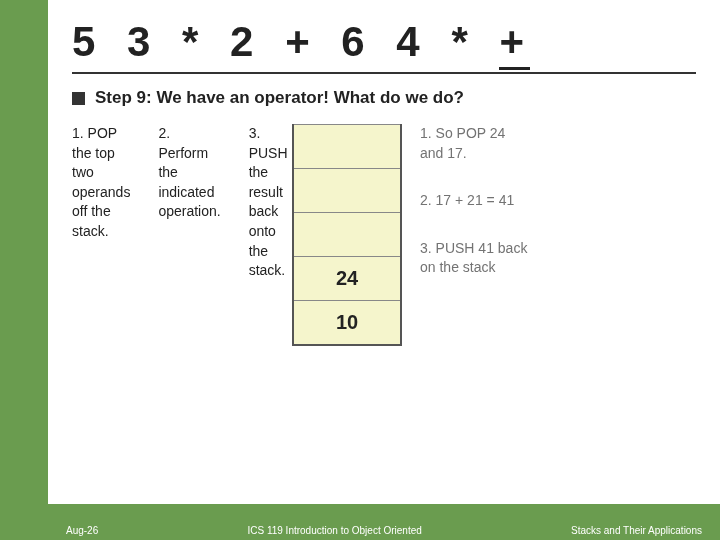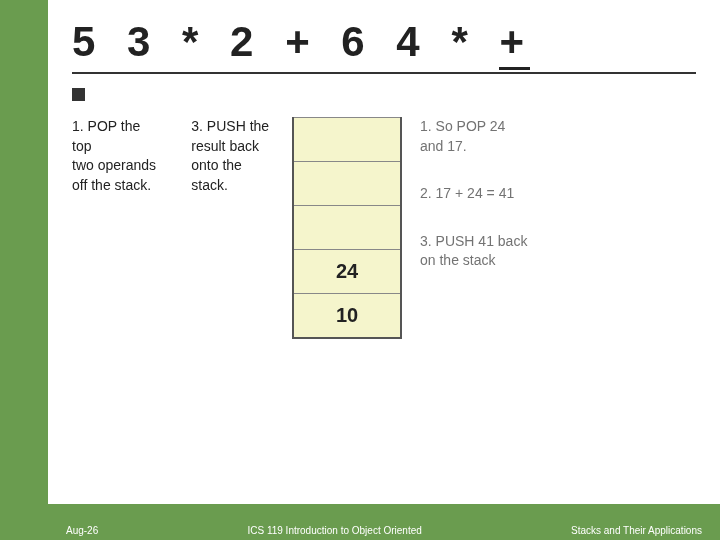--- a/index.html
+++ b/index.html
@@ -229,27 +229,31 @@
     <span>&nbsp;</span>
     <span>*</span>
     <span>&nbsp;</span>
     <span class="expr-underline">+</span>
   </div>
 
   <div class="divider"></div>
 
   <div class="step-heading">
     <span class="bullet-square"></span>
+    <span>Step 9:  We have an operator!  What do we do?</span>
   </div>
 
   <div class="body-row">
 
     <div class="steps-col">
       <div class="step-item">
         <span class="step-num">1.  </span><span>POP the top<br>two operands<br>off the stack.</span>
+      </div>
+      <div class="step-item">
+        <span class="step-num">2.  </span><span>Perform the<br>indicated<br>operation.</span>
       </div>
       <div class="step-item">
         <span class="step-num">3.  </span><span>PUSH the<br>result back<br>onto the stack.</span>
       </div>
     </div>
 
     <div class="stack-col">
       <div class="stack-visual">
         <div class="stack-cell empty"></div>
         <div class="stack-cell empty"></div>
@@ -257,21 +261,21 @@
         <div class="stack-cell has-value">24</div>
         <div class="stack-cell has-value">10</div>
       </div>
     </div>
 
     <div class="results-col">
       <div class="result-item">
         <span>1.  </span><span>So POP 24<br>and 17.</span>
       </div>
       <div class="result-item">
-        <span>2.  </span><span>17 + 24 = 41</span>
+        <span>2.  </span><span>17 + 21 = 41</span>
       </div>
       <div class="result-item">
         <span>3.  </span><span>PUSH 41 back<br>on the stack</span>
       </div>
     </div>
 
   </div>
 </div>
 
 </body></html>

